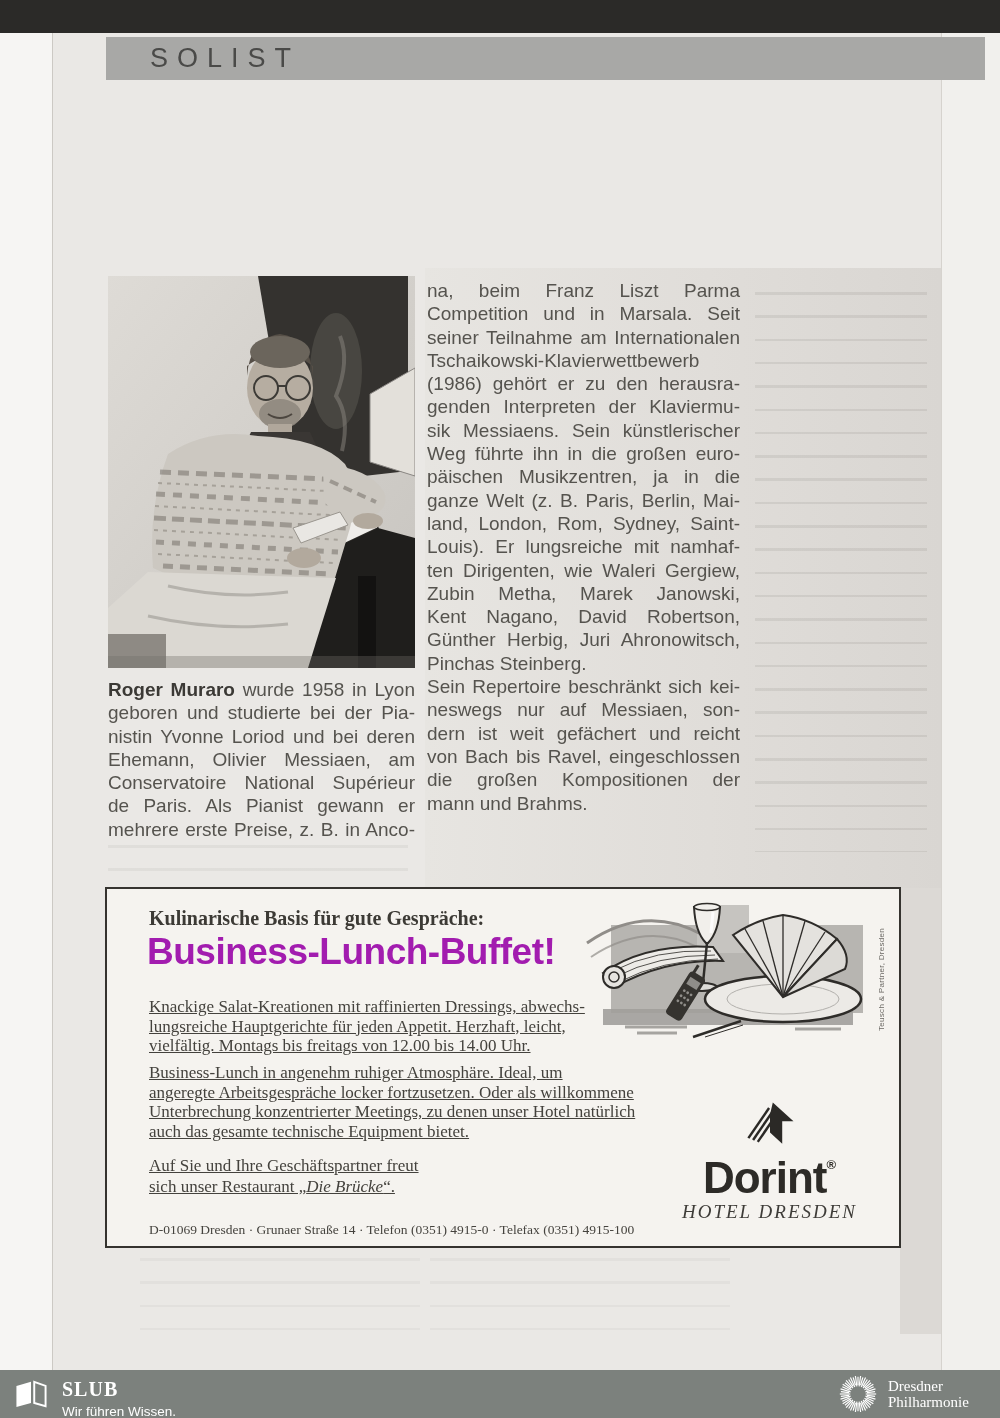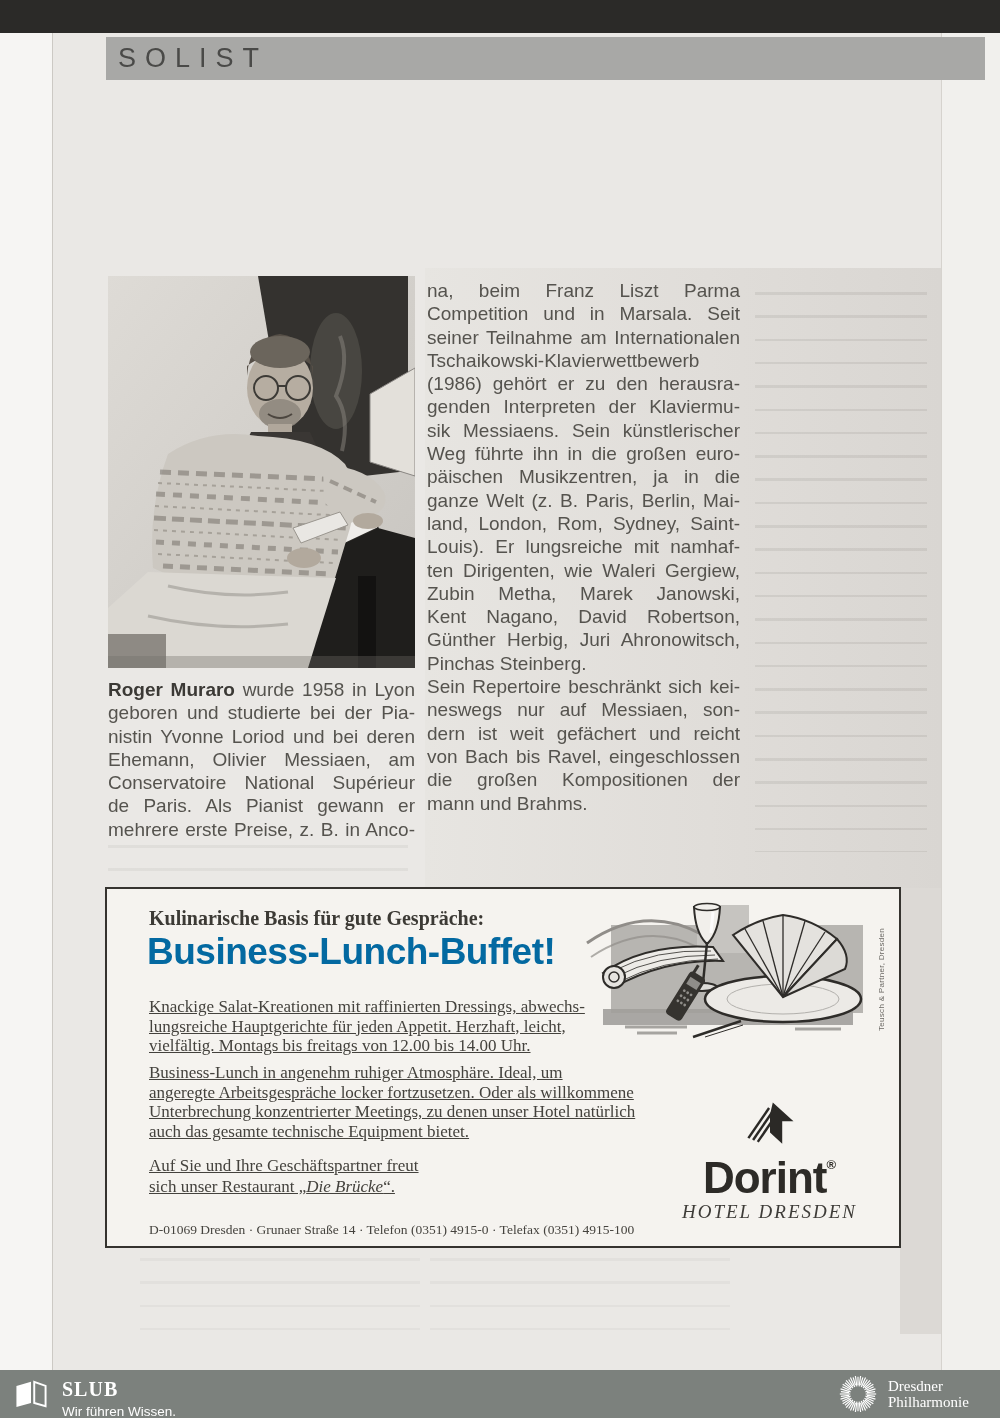--- a/index.html
+++ b/index.html
@@ -8,21 +8,21 @@
   .abs{position:absolute;}
 
   
   .topband{left:0;top:0;width:1000px;height:33px;background:#2b2a28;}
   .page{left:0;top:33px;width:1000px;height:1337px;background:#eae8e5;}
   .leftstrip{left:0;top:33px;width:52px;height:1337px;background:#f6f5f3;border-right:1px solid #ccc9c4;}
   .rightstrip{left:941px;top:33px;width:59px;height:1337px;background:#f1f0ed;border-left:1px solid #d6d3ce;}
 
   
   .headerbar{left:106px;top:37px;width:879px;height:43px;background:#a8a8a6;display:flex;align-items:center;}
-  .headerbar span{padding-left:12px;font-size:27px;letter-spacing:9px;color:#4a4a48;font-weight:400;}
+  .headerbar span{padding-left:44px;font-size:27px;letter-spacing:9px;color:#4a4a48;font-weight:400;}
 
   
   .rcoltint{left:425px;top:268px;width:516px;height:622px;
             background:linear-gradient(90deg,#e7e5e1 0%,#e0ddd9 55%,#d9d6d2 100%);}
   .band2{left:900px;top:888px;width:41px;height:446px;background:#dcd9d5;}
   .ghost{background:repeating-linear-gradient(180deg,rgba(108,104,97,.17) 0 2.5px,rgba(108,104,97,0) 2.5px 23.3px);filter:blur(.7px);}
   .g1{left:755px;top:292px;width:172px;height:560px;opacity:.75;}
   .g2{left:108px;top:845px;width:300px;height:58px;opacity:.5;}
   .g3{left:140px;top:1258px;width:280px;height:84px;opacity:.35;}
   .g4{left:430px;top:1258px;width:300px;height:84px;opacity:.35;}
@@ -38,21 +38,21 @@
   .rightcol{left:427px;top:279px;width:313px;}
   .tline{font-size:19px;line-height:23.3px;color:#55534e;white-space:nowrap;}
   .leftcol .tline,.rightcol .tline{white-space:normal;}
   .just{text-align:justify;text-align-last:justify;}
   .leftcol b{color:#3b3935;font-weight:700;}
 
   
   .adbox{left:105px;top:887px;width:796px;height:361px;background:#f5f3ef;border:2px solid #35332f;box-sizing:border-box;}
   .adbox .inner{position:absolute;left:0;top:0;width:100%;height:100%;}
   .kicker{left:42px;top:18px;font-family:"Liberation Serif",serif;font-weight:700;font-size:20px;color:#3c3a35;}
-  .headline{left:40px;top:42px;font-weight:700;font-size:37px;letter-spacing:-.5px;color:#0369a1;}
+  .headline{left:40px;top:42px;font-weight:700;font-size:37px;letter-spacing:-.5px;color:#a21caf;}
   .adillu{left:478px;top:8px;width:292px;height:142px;}
   .credit{left:770px;top:12px;height:130px;writing-mode:vertical-rl;transform:rotate(180deg);font-size:8px;color:#6b6964;letter-spacing:.3px;}
   .adp .tline{font-family:"Liberation Serif",serif;font-size:17px;line-height:19.5px;color:#44423d;text-decoration:underline;}
   .p1{left:42px;top:108px;width:440px;}
   .p2{left:42px;top:174px;width:480px;}
   .p3{left:42px;top:266px;width:340px;}
   .p3 .tline{line-height:21px;}
   .address{left:42px;top:333px;font-family:"Liberation Serif",serif;font-size:13.5px;color:#45433e;}
   .dorint{left:545px;top:205px;width:235px;text-align:center;}
   .dorint .chev{display:block;margin:0 auto;}

